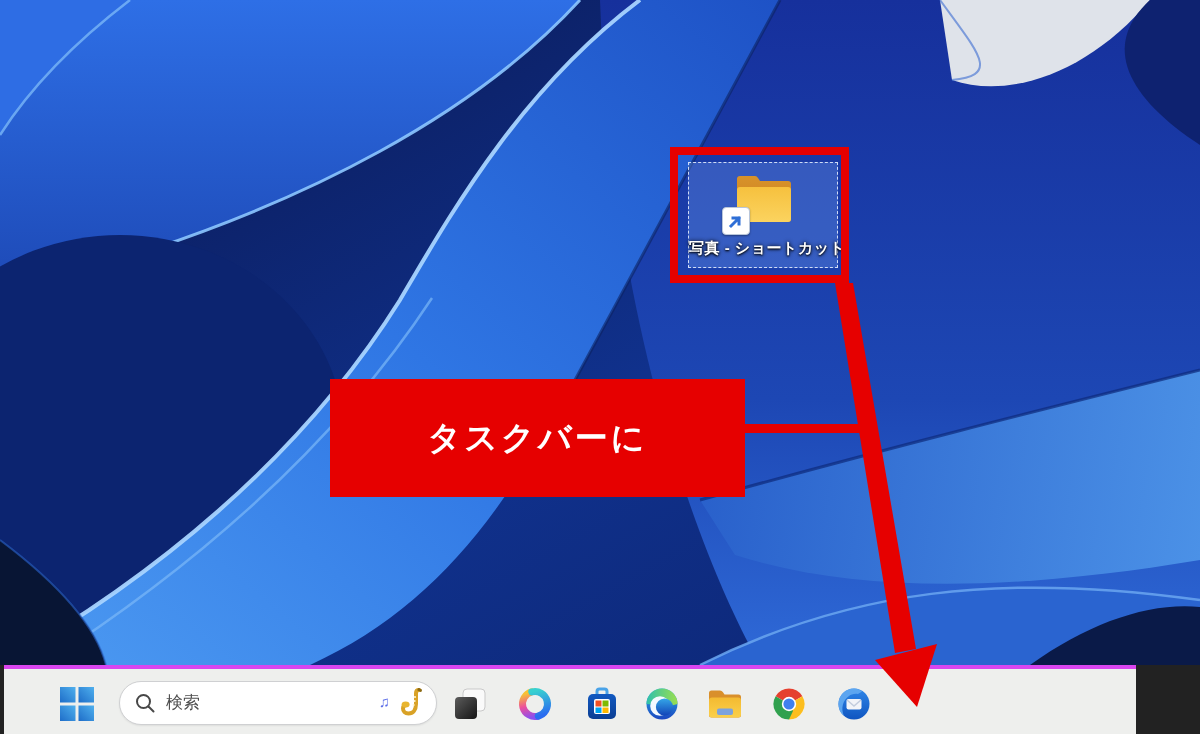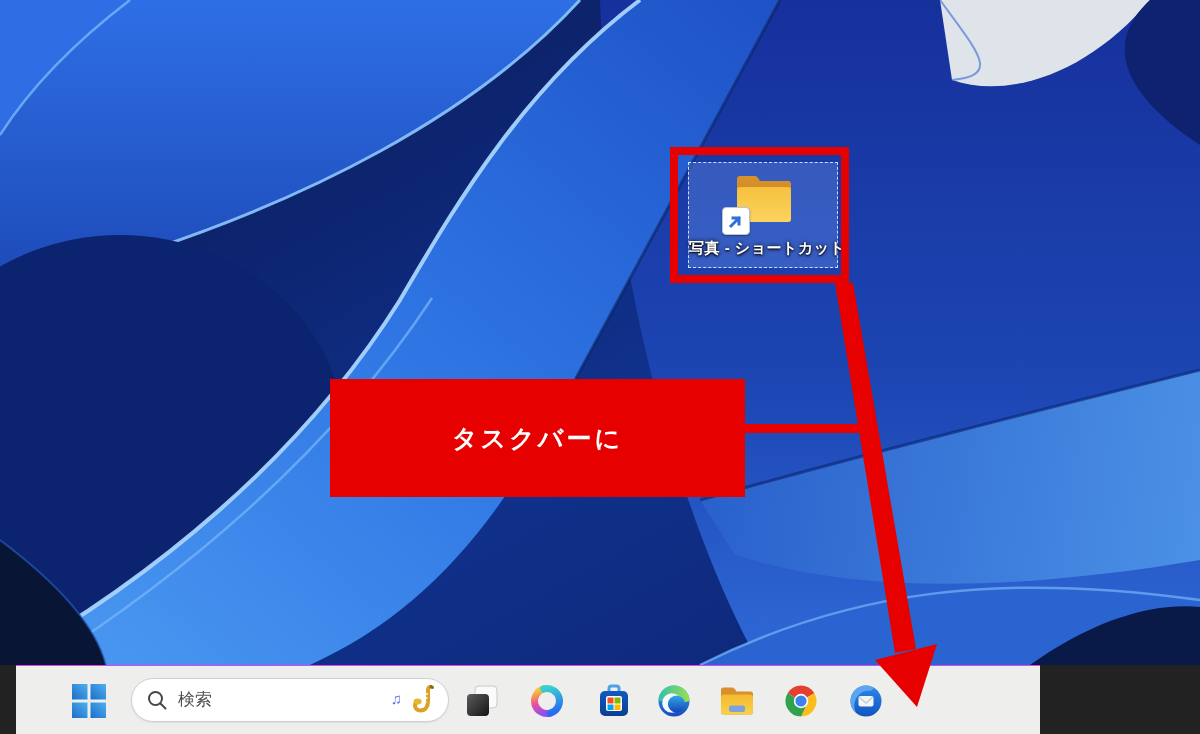--- a/index.html
+++ b/index.html
@@ -34,32 +34,32 @@
   }
   
   .anno-rect{
     position:absolute;left:670px;top:147px;width:179px;height:136px;
     border:8px solid var(--red);box-sizing:border-box;pointer-events:none;
   }
   .callout{
     position:absolute;left:330px;top:379px;width:415px;height:118px;
     background:var(--red);color:#fff;text-align:center;
     display:flex;flex-direction:column;justify-content:center;
-    font-weight:700;font-size:25px;line-height:48px;letter-spacing:3px;
+    font-weight:700;font-size:33px;line-height:48px;letter-spacing:3px;
     pointer-events:none;
   }
   .connector{
     position:absolute;left:745px;top:424px;width:130px;height:9px;
     background:var(--red);pointer-events:none;
   }
   .arrow-overlay{position:absolute;left:0;top:0;width:1200px;height:734px;pointer-events:none;z-index:60;}
   
   .taskbar{
-    position:absolute;left:16px;top:665px;width:1024px;height:69px;
-    background:var(--bar-bg);border-top:1px solid #d946ef;box-sizing:border-box;z-index:10;
+    position:absolute;left:4px;top:665px;width:1132px;height:69px;
+    background:var(--bar-bg);border-top:4px solid #d946ef;box-sizing:border-box;z-index:10;
   }
   .tb-btn{
     position:absolute;top:11px;width:48px;height:48px;border:none;background:transparent;
     display:flex;align-items:center;justify-content:center;border-radius:6px;cursor:pointer;padding:0;
   }
   .searchbox{
     position:absolute;left:115px;top:12px;width:318px;height:44px;border-radius:22px;
     background:#fff;border:1px solid #cfd0d2;box-sizing:border-box;
     display:flex;align-items:center;padding:0 12px 0 14px;gap:8px;
     box-shadow:0 1px 2px rgba(0,0,0,.07);

